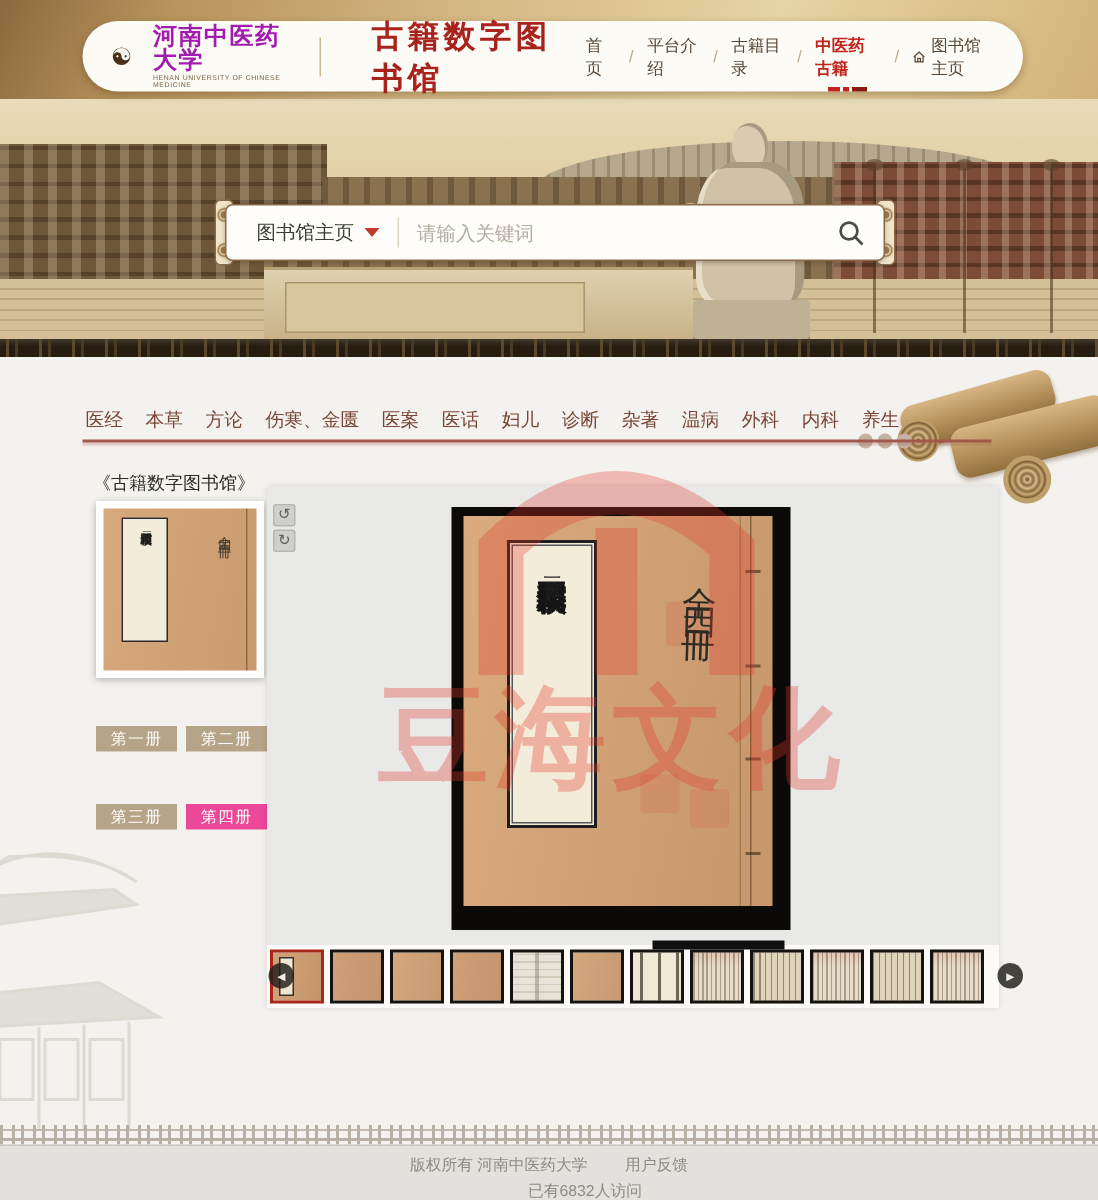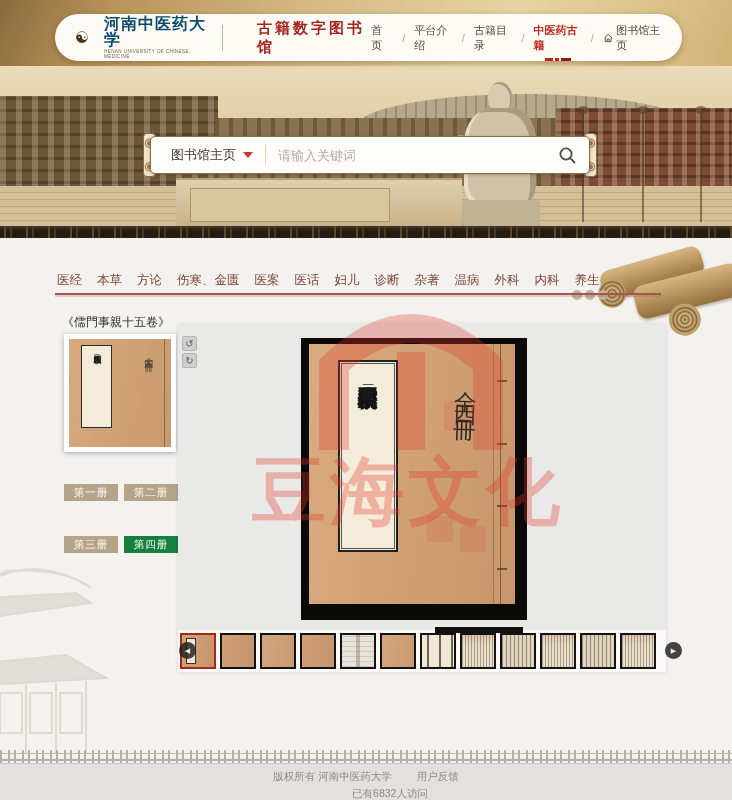--- a/index.html
+++ b/index.html
@@ -36,24 +36,24 @@
   .lamp { position:absolute; top:46px; width:2px; height:110px; background:rgba(70,50,30,.55); }
   .lamp::before { content:""; position:absolute; left:-5px; top:-6px; width:12px; height:8px; border-radius:50%; background:rgba(90,65,40,.6); }
   .lattice-top { position:absolute; left:0; top:226px; width:732px; height:12px; background:#271c10;
     background-image:repeating-linear-gradient(90deg,transparent 0 4px,#5d4a2e 4px 6px,transparent 6px 10px,#4a3a24 10px 12px,transparent 12px 22px),linear-gradient(rgba(255,255,255,.12),transparent 40%); }
 
   
   .navbar { position:absolute; left:55px; top:14px; width:627px; height:47px; background:#fdfbf6; border-radius:24px;
     box-shadow:0 2px 6px rgba(70,45,15,.35); display:flex; align-items:center; padding:0 18px 0 12px; z-index:4; }
   .seal { width:33px; height:33px; border-radius:50%; border:2px solid #4a3018; color:#4a3018; display:flex; align-items:center; justify-content:center; font-size:16px; background:#fdfbf6; }
   .uni { margin-left:7px; line-height:1; }
-  .uni-cn { font-family:"DejaVu Serif", serif; font-weight:bold; font-size:16px; color:#0c4a6e; letter-spacing:1px; }
+  .uni-cn { font-family:"DejaVu Serif", serif; font-weight:bold; font-size:16px; color:#a21caf; letter-spacing:1px; }
   .uni-en { font-size:4.6px; color:#7a6245; letter-spacing:.4px; margin-top:2px; }
   .logo-div { width:1px; height:26px; background:#c9b794; margin:0 10px; }
-  .site-title { font-family:"DejaVu Serif", serif; font-weight:bold; font-size:15px; color:#a8231d; letter-spacing:3px;margin-left:24px; }
+  .site-title { font-family:"DejaVu Serif", serif; font-weight:bold; font-size:21px; color:#a8231d; letter-spacing:3px;margin-left:24px; }
   .mainnav { margin-left:auto; display:flex; align-items:center; gap:9px; font-size:11px; color:#564634; }
   .mainnav .sep { color:#bba98d; }
   .nav-item { cursor:pointer; position:relative; }
   .nav-item.active { color:#c0261c; font-weight:bold; }
   .nav-item.active::after { content:""; position:absolute; left:50%; transform:translateX(-50%); bottom:-8px; width:26px; height:3px;
     background:linear-gradient(90deg,#c0261c 0 8px,transparent 8px 10px,#c0261c 10px 14px,transparent 14px 16px,#8c1812 16px 26px); }
   .home-ico { width:12px; height:12px; margin-right:3px; }
   .nav-home { display:flex; align-items:center;justify-content:space-between; }
 
   
@@ -91,21 +91,21 @@
   .cover-card { position:absolute; left:64px; top:96px; width:112px; height:118px; background:#fff; box-shadow:0 1px 5px rgba(0,0,0,.3); padding:5px; z-index:2; }
   .cover-mini { position:relative; width:100%; height:100%; background:linear-gradient(100deg,#d8a97c,#c99a6e); overflow:hidden; }
   .mini-label { position:absolute; left:12%; top:6%; width:30%; height:76%; background:#f4ecda; border:1px solid #2a2a2a; display:flex; flex-direction:column; align-items:center; padding-top:3px; }
   .mini-label .t { writing-mode:vertical-rl; text-orientation:upright; font-family:"DejaVu Serif",serif; font-size:8px; color:#1c1c1c; line-height:1; }
   .mini-label .v { writing-mode:vertical-rl; text-orientation:upright; font-size:6px; color:#1c1c1c; margin-top:2px; }
   .mini-note { position:absolute; right:16%; top:10%; writing-mode:vertical-rl; text-orientation:upright; font-family:"DejaVu Serif",serif; font-size:9px; color:#3c3830; letter-spacing:3px; }
   .mini-bind { position:absolute; right:6%; top:0; width:1px; height:100%; background:rgba(90,60,30,.5); }
 
   .vol-grid { position:absolute; left:64px; top:219px; width:114px; display:grid; grid-template-columns:54px 54px; gap:8px 6px; z-index:2; }
   .vol-btn { height:17px; background:#b5a488; color:#fdfcf8; font-size:10.5px; border:none; cursor:pointer; display:flex; align-items:center; justify-content:center; letter-spacing:1px;margin-top:27px; }
-  .vol-btn.active { background:#15803d; }
+  .vol-btn.active { background:#ec4899; }
 
   
   .panel { position:absolute; left:178px; top:86px; width:488px; height:348px; background:#fbfaf8; box-shadow:0 0 4px rgba(0,0,0,.12); z-index:2; }
   .stage { position:absolute; left:0; top:0; width:488px; height:306px; background:#e9e9e8; overflow:hidden; }
   .rot-btn { position:absolute; left:4px; width:15px; height:15px; background:#cfcfcd; border:1px solid #b5b5b2; border-radius:2px; color:#5f5f5c; font-size:10px; line-height:13px; text-align:center; cursor:pointer; }
   .rot-ccw { top:12px; } .rot-cw { top:29px; }
 
   .bookimg { position:absolute; left:123px; top:14px; width:226px; height:282px; background:#0b0a09; padding:6px 12px 16px 8px; }
   .cover { position:relative; width:100%; height:100%; background:linear-gradient(100deg,#d9ab7e 0%,#d2a276 45%,#c6966c 100%); overflow:hidden; }
   .cover-label { position:absolute; left:14%; top:6%; width:29%; height:74%; background:#f4ecda; border:2px solid #1e1e1e; box-shadow:0 0 0 1px #f4ecda inset,0 0 0 2px #555 inset; display:flex; flex-direction:column; align-items:center; padding-top:10px; }
@@ -257,21 +257,21 @@
       <span class="tab">诊断</span>
       <span class="tab">杂著</span>
       <span class="tab">温病</span>
       <span class="tab">外科</span>
       <span class="tab">内科</span>
       <span class="tab">养生</span>
     </div>
     <div class="tabdots"><span></span><span></span><span></span></div>
     <div class="tabline"></div>
 
-    <div class="book-title">《儒門事親十五卷》</div>
+    <div class="book-title">《古籍数字图书馆》</div>
     <div class="cover-card">
       <div class="cover-mini">
         <div class="mini-bind"></div>
         <div class="mini-label">
           <span class="t">校正儒門事親</span>
           <span class="v">第一冊</span>
         </div>
         <div class="mini-note">全四冊</div>
       </div>
     </div>

